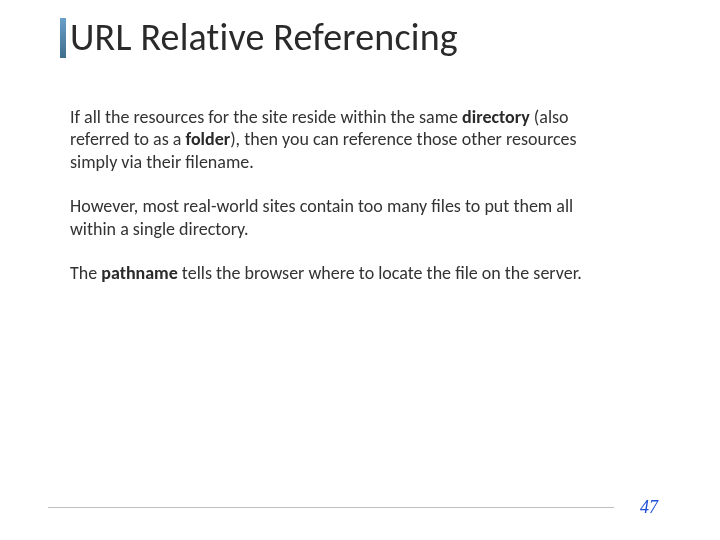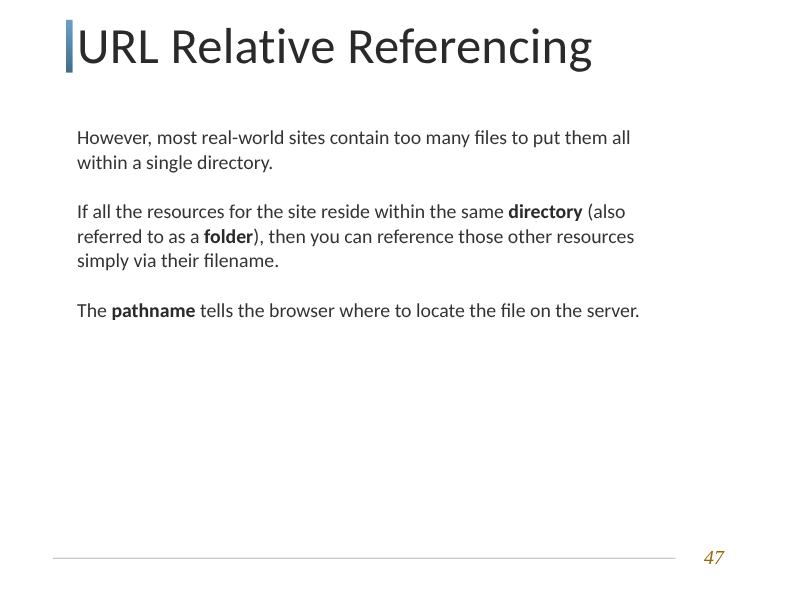--- a/index.html
+++ b/index.html
@@ -23,21 +23,21 @@
     display: flex;
     align-items: stretch;
   }
   .accent-bar {
     width: 6px;
     background: linear-gradient(to bottom, #6aa0c9, #3f6d8c);
     margin-right: 4px;
     flex: 0 0 6px;
   }
   h1.title {
-    font-size: 46px;
+    font-size: 38px;
     font-weight: 400;
     margin: 0;
     letter-spacing: 0.2px;
     color: #2a2a2a;
     line-height: 1.05;
   }
   .body {
     margin-top: 48px;
     padding-left: 10px;
     max-width: 520px;
@@ -63,41 +63,41 @@
     bottom: 32px;
     border-top: 1px solid #bfbfbf;
     height: 0;
   }
   .page-num {
     position: absolute;
     right: 62px;
     bottom: 22px;
     font-size: 18px;
     font-style: italic;
-    color: #a16207;
+    color: #1d4ed8;
     font-family: Georgia, "Times New Roman", serif;
   }
 </style>
 </head>
 <body>
 
 <div class="slide">
 
   <div class="title-wrap">
     <div class="accent-bar"></div>
     <h1 class="title">URL Relative Referencing</h1>
   </div>
 
   <div class="body">
 
-    <div class="para">However, most real-world sites contain too many files to put them all within a single directory.</div>
-
     <div class="para">
       <span>If all the resources for the site reside within the same </span><span class="b">directory</span><span> (also referred to as a </span><span class="b">folder</span><span>), then you can reference those other resources simply via their filename.</span>
     </div>
+
+    <div class="para">However, most real-world sites contain too many files to put them all within a single directory.</div>
 
 
     <div class="para">
       <span>The </span><span class="b">pathname</span><span> tells the browser where to locate the file on the server.</span>
     </div>
 
   </div>
 
   <div class="footer-rule"></div>
   <div class="page-num">47</div>

